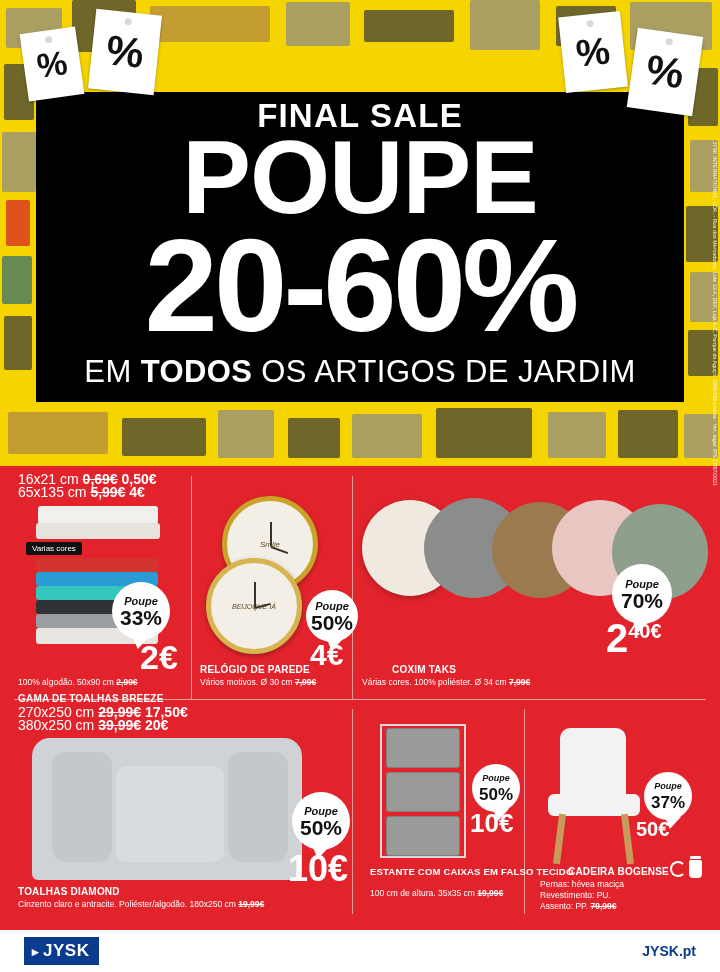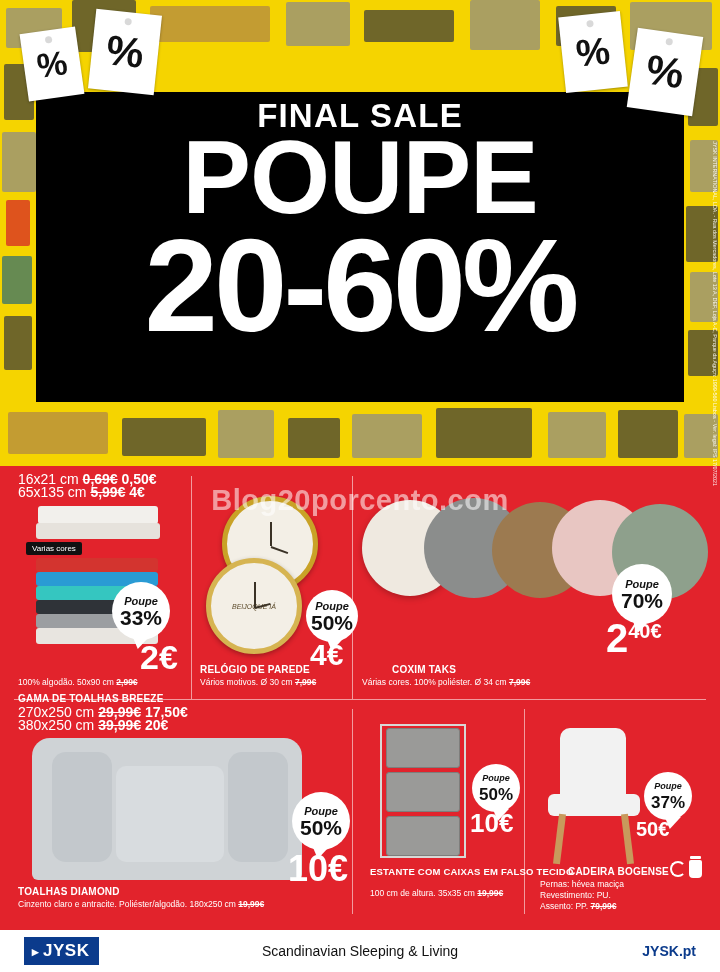--- a/index.html
+++ b/index.html
@@ -303,20 +303,23 @@
   <div class="furn mid" style="left:352px; top:414px; width:70px; height:44px;"></div>
   <div class="furn dark" style="left:436px; top:408px; width:96px; height:50px;"></div>
   <div class="furn mid" style="left:548px; top:412px; width:58px; height:46px;"></div>
   <div class="furn dark" style="left:618px; top:410px; width:60px; height:48px;"></div>
   <div class="furn mid" style="left:684px; top:414px; width:34px; height:44px;"></div>
 
   <div class="hero-band">
     <div class="final-sale">FINAL SALE</div>
     <div class="poupe-word">POUPE</div>
     <div class="poupe-pct">20-60%</div>
+    <div class="hero-sub">
+      <span>EM </span><b>TODOS</b><span> OS ARTIGOS DE JARDIM</span>
+    </div>
   </div>
 
   <div class="pct-tag" style="left:24px; top:30px; width:56px; height:68px; transform:rotate(-8deg); font-size:34px;">
     <div class="hole"></div>
     <span>%</span>
   </div>
   <div class="pct-tag" style="left:92px; top:12px; width:66px; height:80px; transform:rotate(6deg); font-size:42px;">
     <div class="hole"></div>
     <span>%</span>
   </div>
@@ -331,21 +334,20 @@
 </div>
 
 <div class="body-red">
 
   <div class="divider-h" style="left:14px; top:233px; width:692px;"></div>
   <div class="divider-v" style="left:191px; top:10px; height:223px;"></div>
   <div class="divider-v" style="left:352px; top:10px; height:223px;"></div>
   <div class="divider-v" style="left:352px; top:243px; height:205px;"></div>
   <div class="divider-v" style="left:524px; top:243px; height:205px;"></div>
 
-  <div class="watermark">Blog20porcento.com</div>
 
   <div class="price-line" style="left:18px; top:8px;">
     <span>16x21 cm</span>
     <span class="old">0,69€</span>
     <span class="now">0,50€</span>
   </div>
   <div class="price-line" style="left:18px; top:21px;">
     <span>65x135 cm</span>
     <span class="old">5,99€</span>
     <span class="now">4€</span>
@@ -367,20 +369,21 @@
   </div>
   <div class="bigprice" style="left:140px; top:172px; font-size:34px;">2€</div>
 
   <div class="prod-title" style="left:18px; top:198px;margin-top:29px;">GAMA DE TOALHAS BREEZE</div>
   <div class="prod-desc" style="left:18px; top:211px;">
     <span>100% algodão. 50x90 cm</span>
     <span class="strike">2,99€</span>
   </div>
 
   <div class="clock" style="left:222px; top:30px; width:96px; height:96px;">
+    <div class="clock-face">Smile</div>
     <div class="hand" style="left:50%; top:24%; width:2px; height:24px;"></div>
     <div class="hand" style="left:50%; top:32%; width:2px; height:18px; transform:rotate(110deg);"></div>
   </div>
   <div class="clock" style="left:206px; top:92px; width:96px; height:96px; border-color:#d6b451;">
     <div class="clock-face" style="font-size:7px;">BEIJOQUE IÁ</div>
     <div class="hand" style="left:50%; top:22%; width:2px; height:26px;"></div>
     <div class="hand" style="left:50%; top:34%; width:2px; height:16px; transform:rotate(75deg);"></div>
   </div>
 
   <div class="bubble" style="left:306px; top:124px; width:52px; height:52px;">
@@ -489,15 +492,14 @@
   </div>
 </div>
 
 <div class="legal">JYSK INTERNATIONAL, LDA. - Rua dos Mercadores, Lote 13 A, DEF, Loja A-C, Parque da Aguçn: 1999-560 Lisboa - Ver. legal: IPS 17/07/2021</div>
 
 <div class="footer">
   <div class="logo">
     <span class="mark">▸</span>
     <span>JYSK</span>
   </div>
-  <div class="footer-center">Scandinavian Sleeping &amp; Living</div>
   <div class="footer-right">JYSK.pt</div>
 </div>
 
 </body></html>

